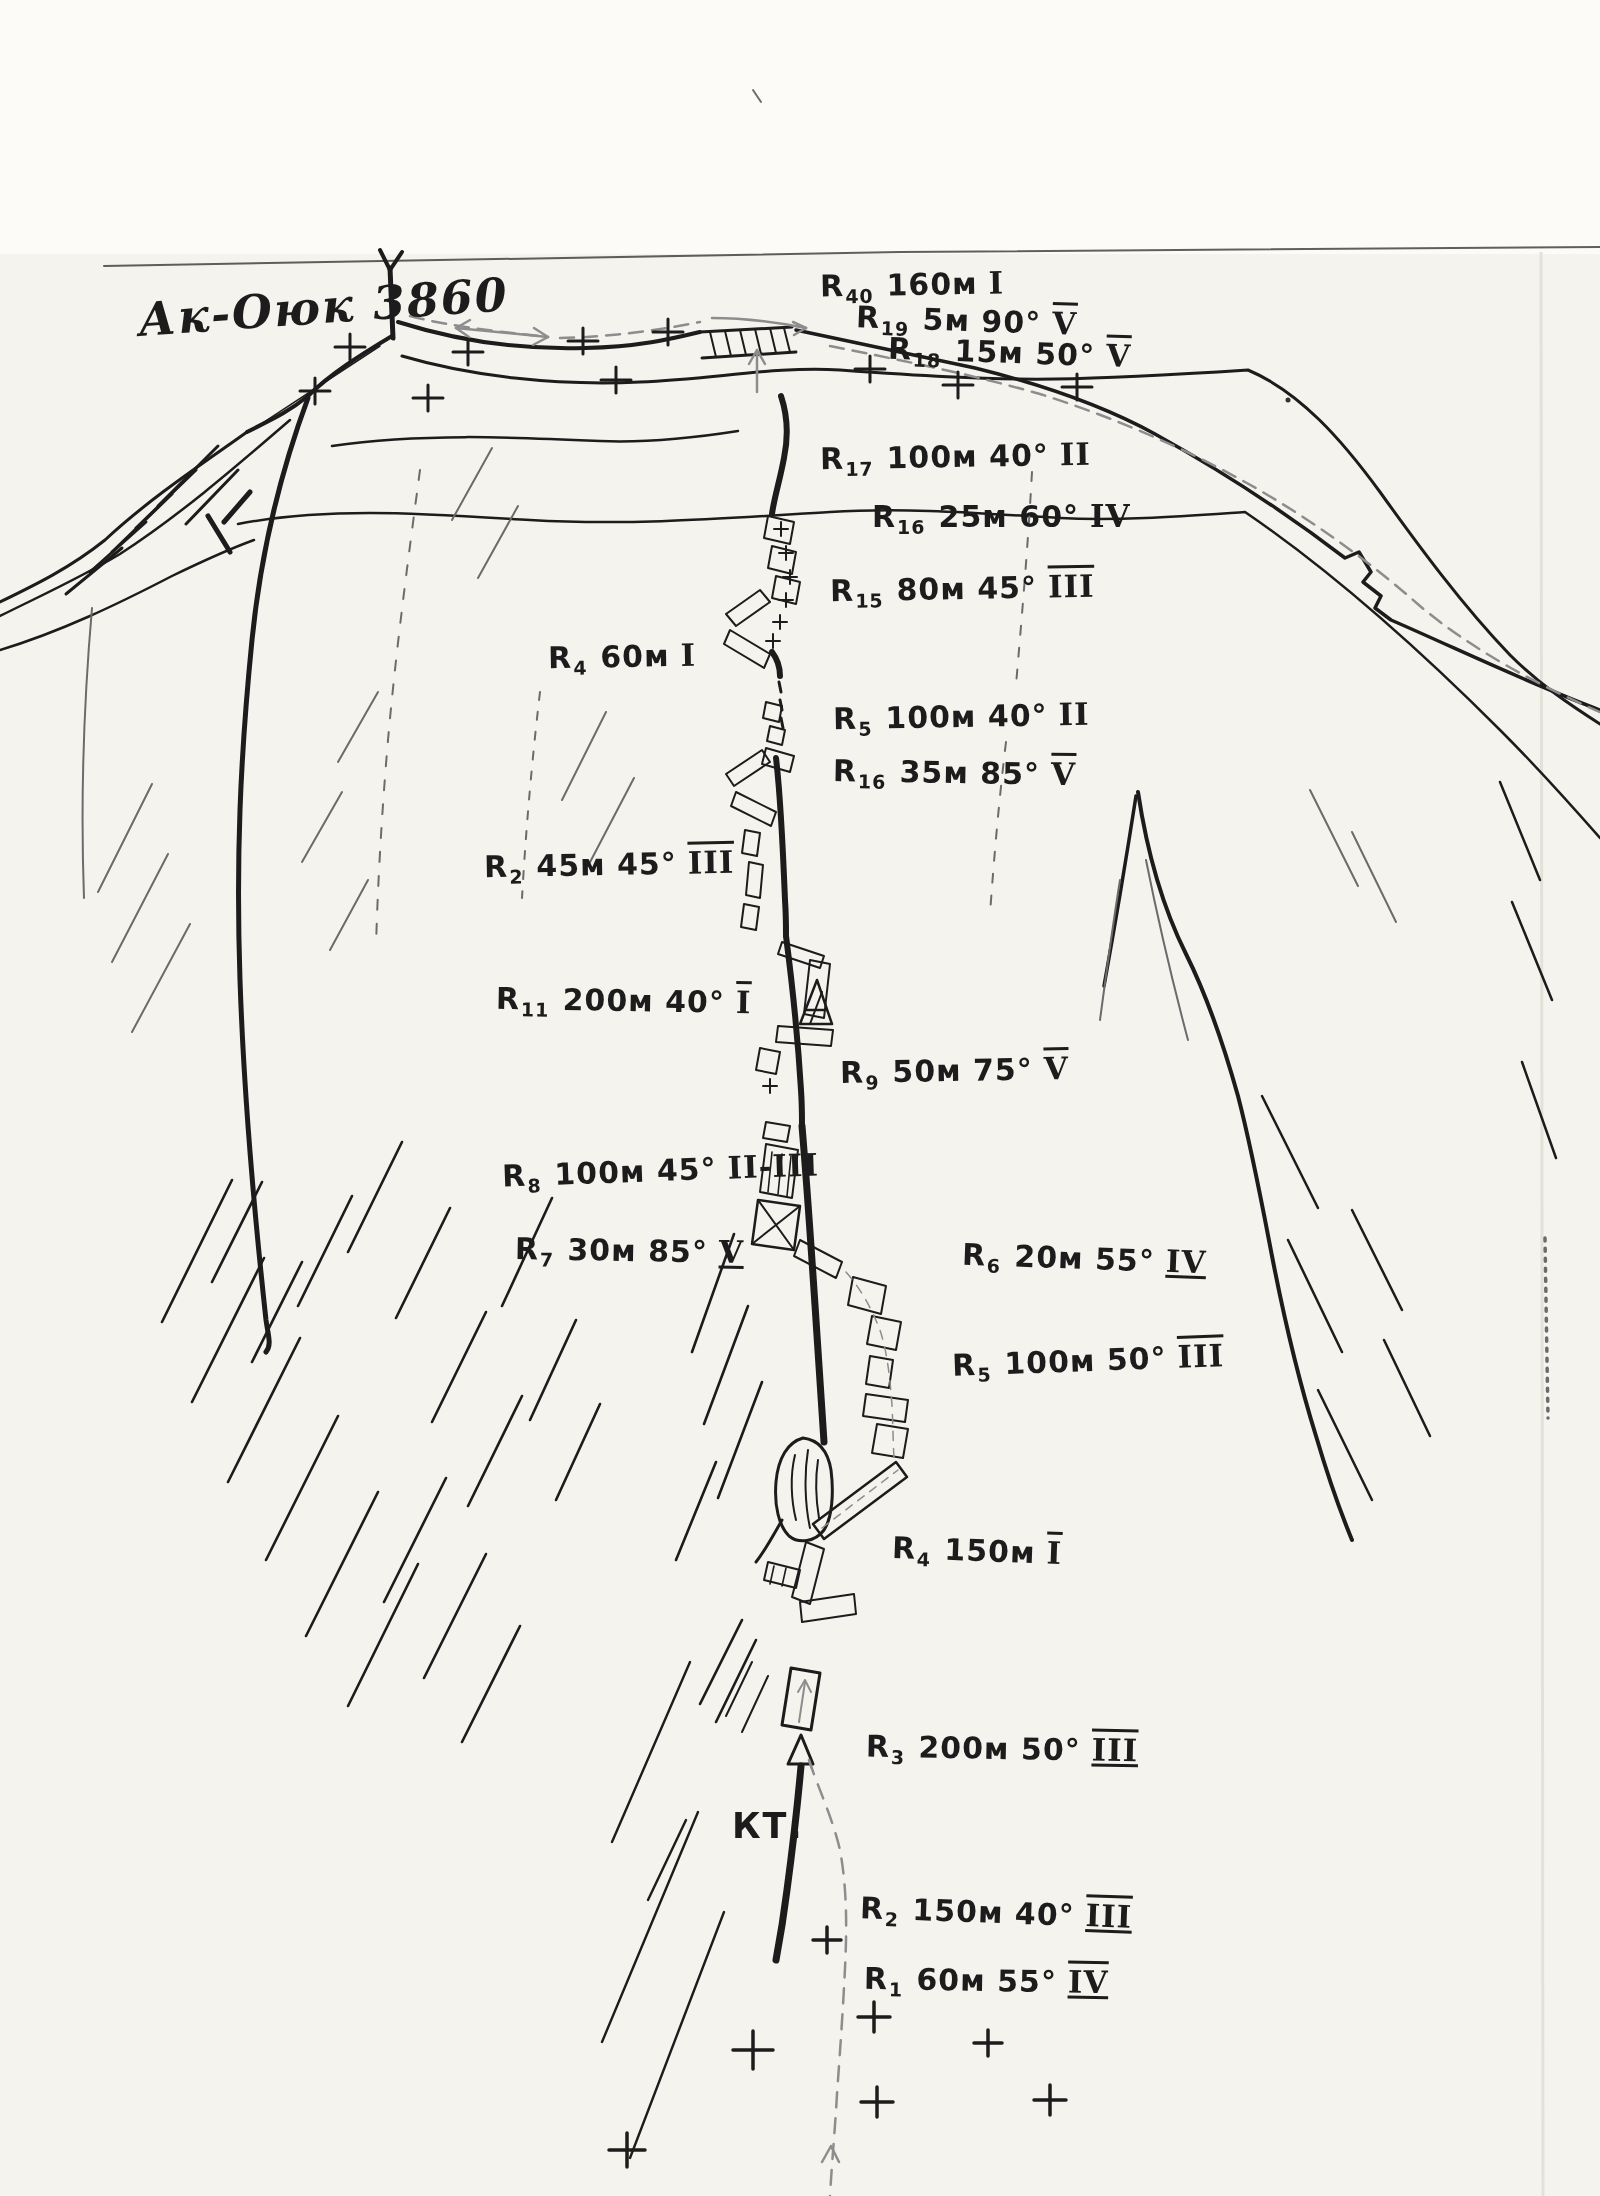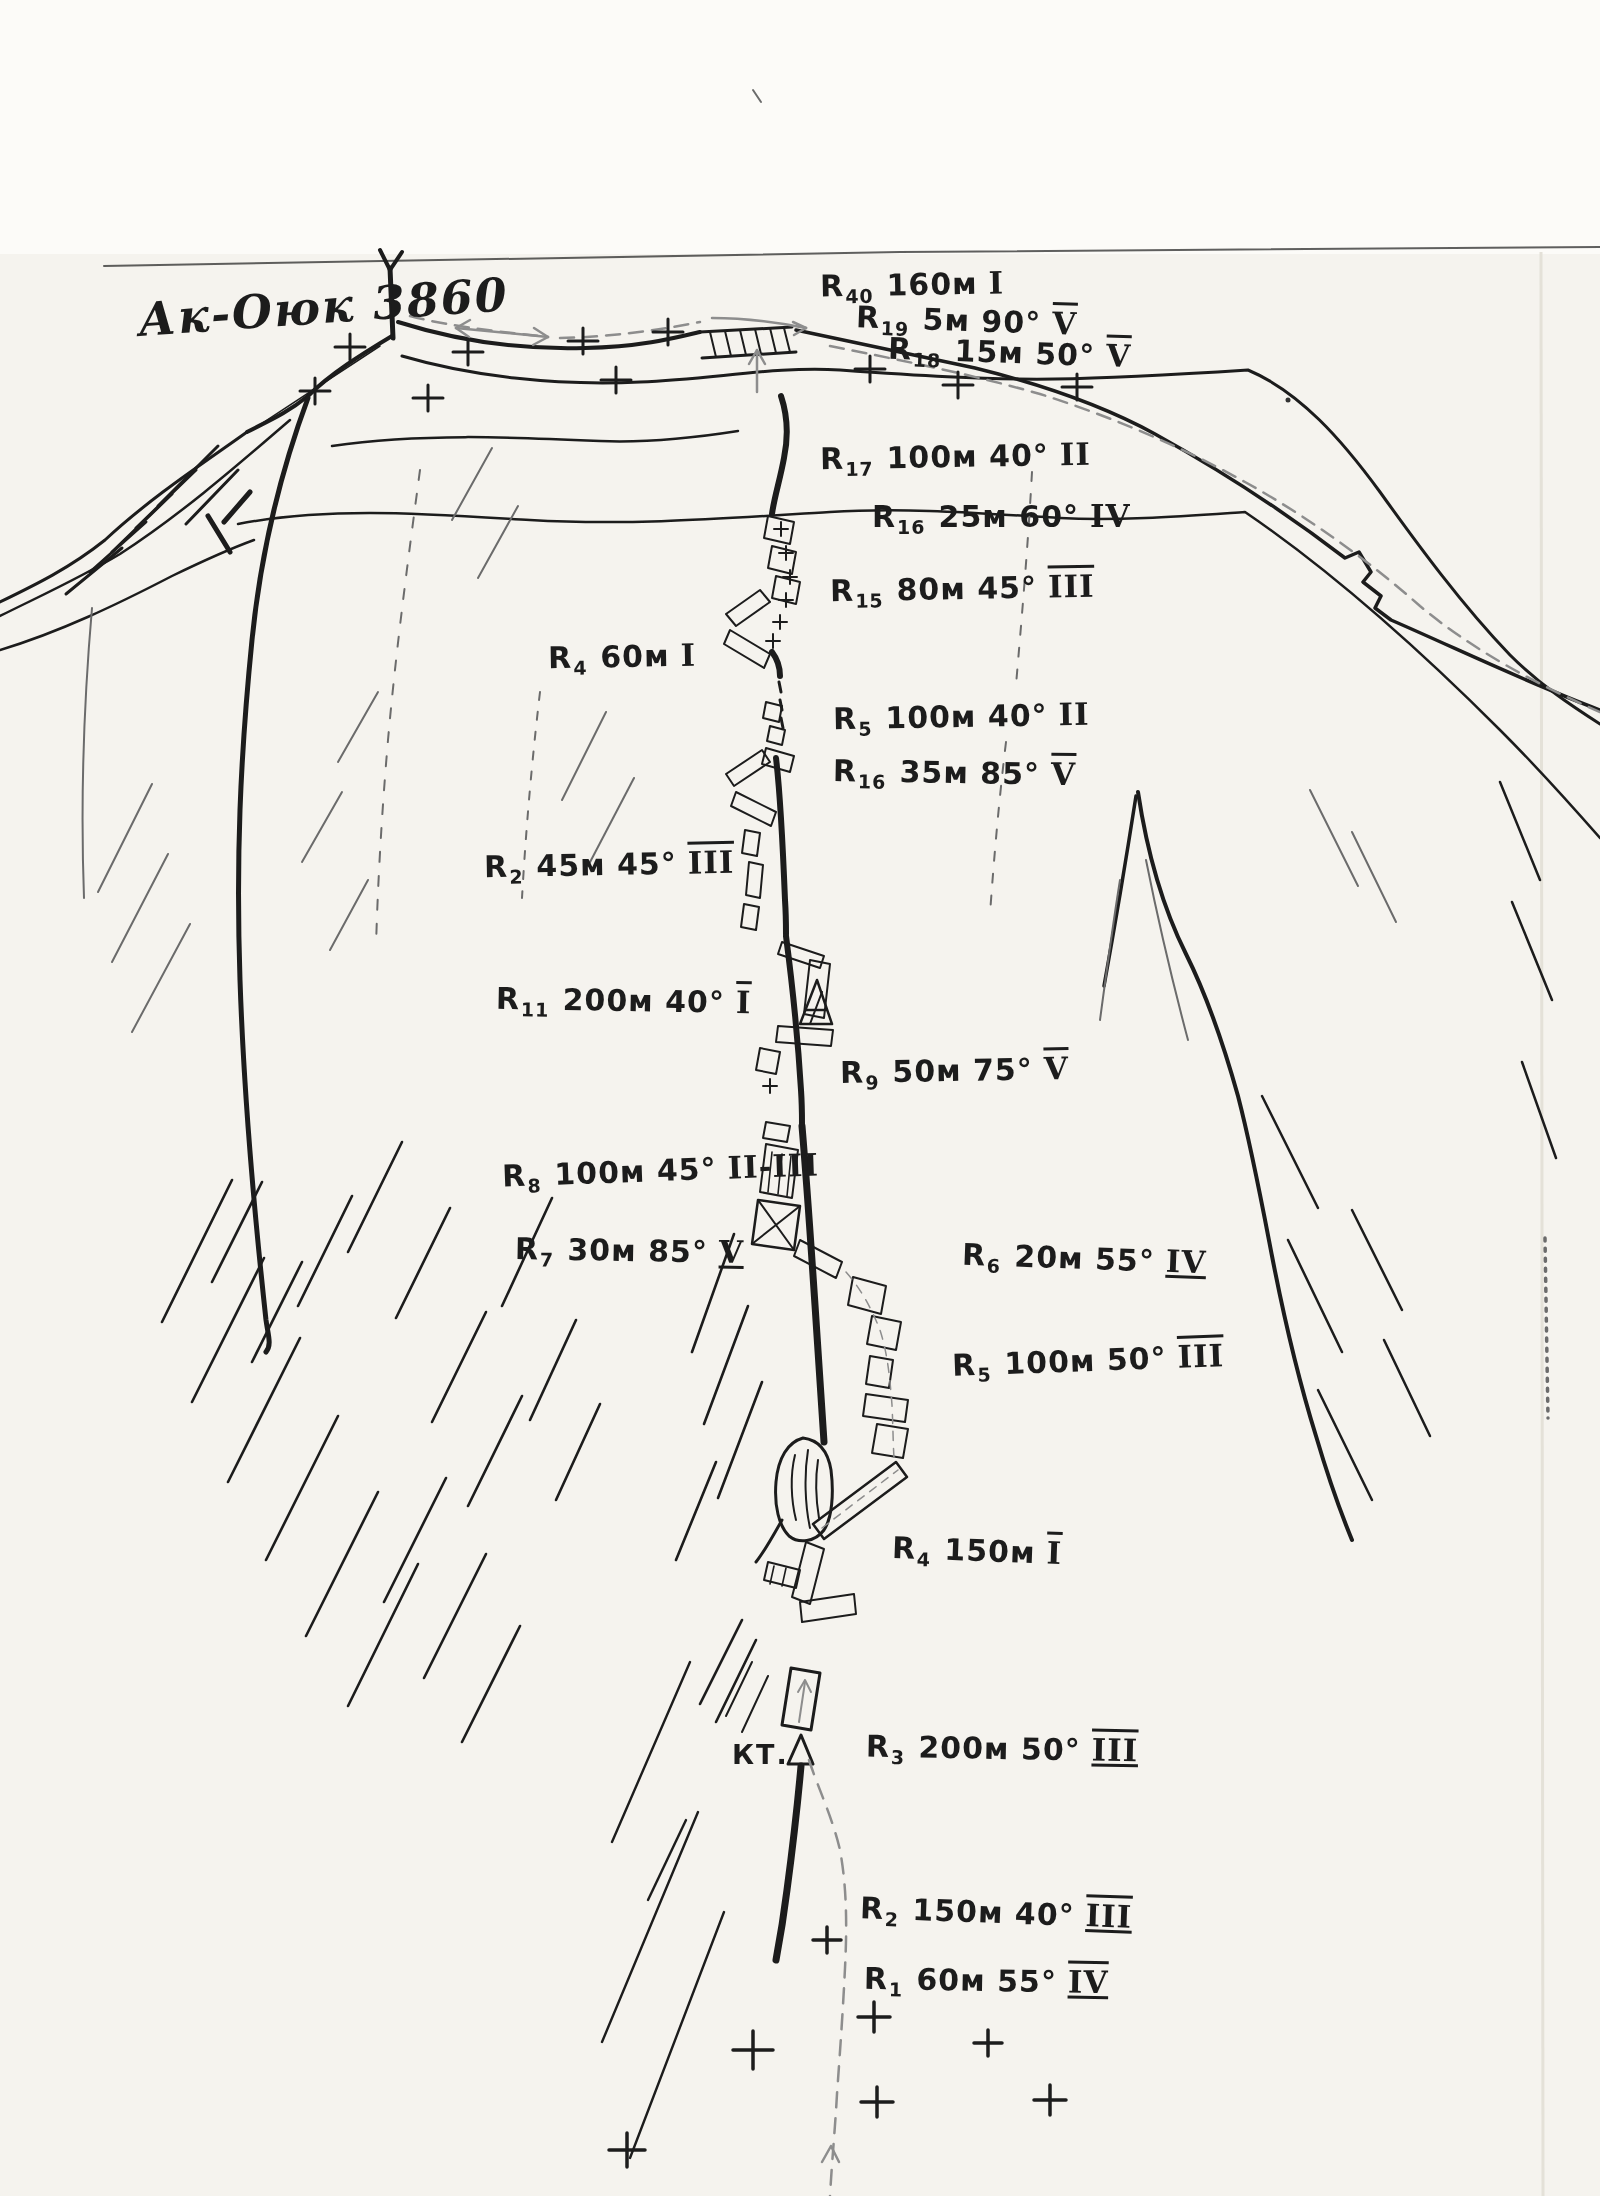--- a/index.html
+++ b/index.html
@@ -13,21 +13,21 @@
   .dot{fill:#333;stroke:none}
   .pitch{position:absolute;white-space:nowrap;font-size:30px;font-weight:700;letter-spacing:1px}
   .rsub{font-size:19px;vertical-align:-7px;margin-left:1px;font-weight:700}
   .info{margin-left:13px}
   .grade{margin-left:11px;font-family:"DejaVu Serif",serif;font-size:31px}
   .deco-over{text-decoration:overline;text-decoration-thickness:2.5px}
   .deco-under{text-decoration:underline;text-decoration-thickness:2.5px;text-underline-offset:3px}
   .deco-overunder{text-decoration:underline overline;text-decoration-thickness:2.5px;text-underline-offset:3px}
   .title{position:absolute;left:138px;top:280px;font-family:"DejaVu Serif",serif;font-style:italic;
          font-weight:700;font-size:46px;letter-spacing:2px;transform:rotate(-4deg)}
-  .kt{position:absolute;left:732px;top:1739px;font-size:27px;font-weight:700;letter-spacing:2px}
+  .kt{position:absolute;left:732px;top:1806px;font-size:35px;font-weight:700;letter-spacing:2px}
 </style>
 </head>
 <body>
 
 <div class="page">
 
 <svg class="topo" width="1600" height="2196" viewBox="0 0 1600 2196" xmlns="http://www.w3.org/2000/svg">
 
   <rect x="0" y="0" width="1600" height="254" fill="#fcfbf8"></rect>
   <path d="M1541,252 L1543,2196" stroke="#e4e1d8" stroke-width="3" fill="none"></path>

